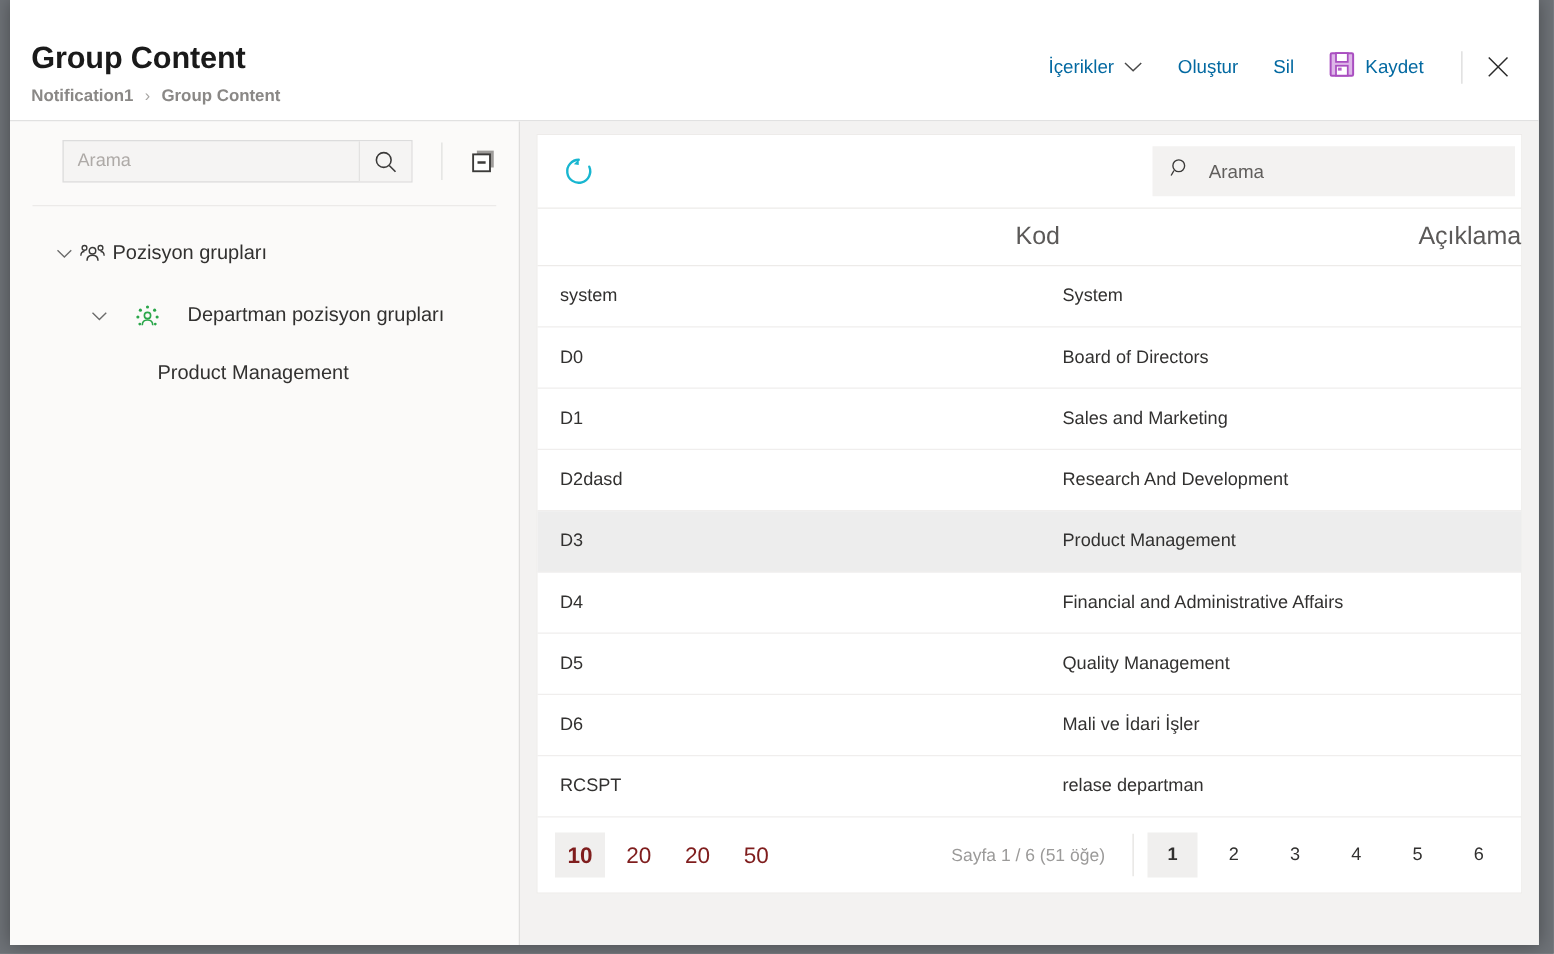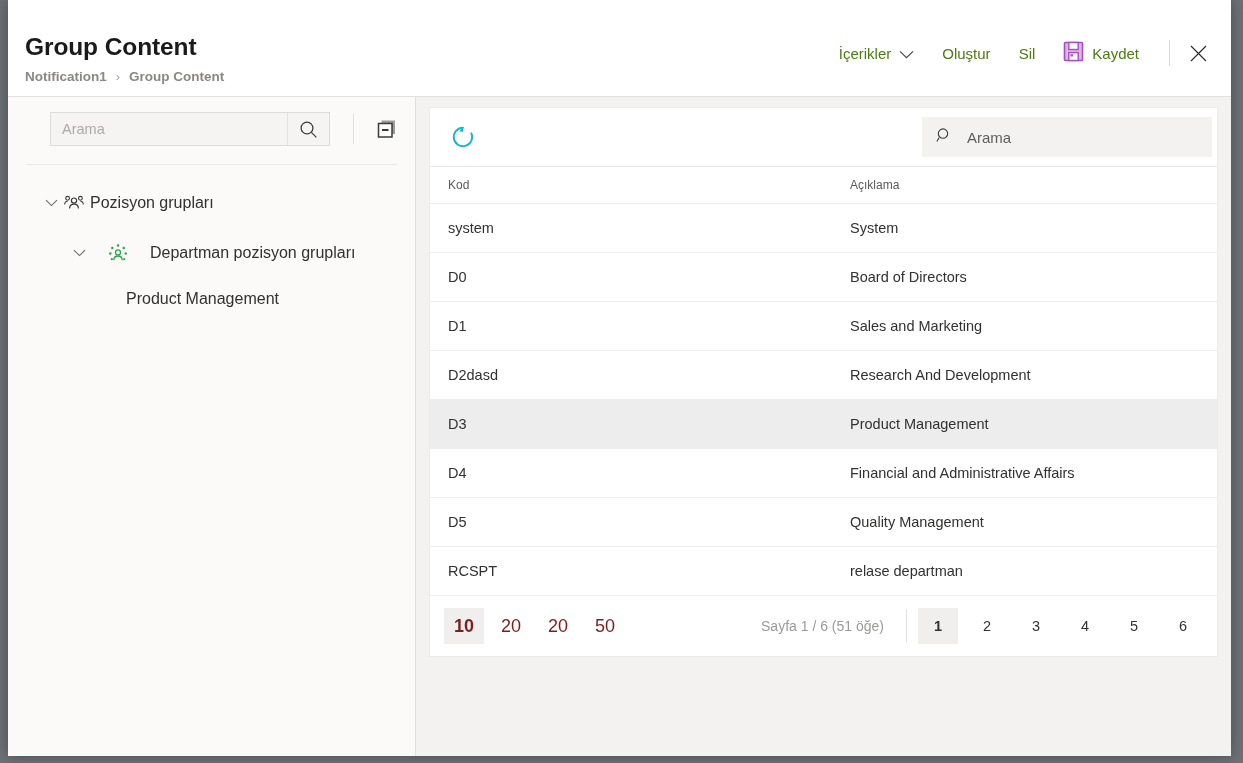--- a/index.html
+++ b/index.html
@@ -83,21 +83,21 @@
     font-size: 15px;
     color: #2b2b2b;
   }
   .hdr-btn {
     display: flex;
     align-items: center;
     gap: 8px;
     padding: 4px 14px;
     cursor: pointer;
     white-space: nowrap;
-    color: #4d7c0f;
+    color: #0369a1;
   }
   .hdr-btn .chev {
     display: inline-block;
     color: #4a4a4a;
   }
   .hdr-sep {
     width: 1px;
     height: 26px;
     background: #d9d9d9;
     margin: 0 10px 0 16px;
@@ -261,22 +261,22 @@
     font-family: "Liberation Sans", sans-serif;
   }
   .grid-search input::placeholder { color: #605e5c; }
 
   table.grid {
     width: 100%;
     border-collapse: collapse;
     table-layout: fixed;
   }
   table.grid th {
-    text-align: left;
-    font-size: 12px;
+    text-align: right;
+    font-size: 20px;
     font-weight: normal;
     color: #5b5958;
     padding: 11px 0 11px 0;
     border-top: 1px solid #edebe9;
     border-bottom: 1px solid #edebe9;
   }
   table.grid td {
     font-size: 14.5px;
     color: #323130;
     padding: 16px 0 16px 0;
@@ -529,20 +529,24 @@
             </tr>
             <tr>
               <td class="col-kod">D4</td>
               <td class="col-acik">Financial and Administrative Affairs</td>
             </tr>
             <tr>
               <td class="col-kod">D5</td>
               <td class="col-acik">Quality Management</td>
             </tr>
             <tr>
+              <td class="col-kod">D6</td>
+              <td class="col-acik">Mali ve İdari İşler</td>
+            </tr>
+            <tr>
               <td class="col-kod">RCSPT</td>
               <td class="col-acik">relase departman</td>
             </tr>
           </tbody>
         </table>
 
         <div class="pager">
           <div class="page-sizes">
             <div class="psize active">10</div>
             <div class="psize">20</div>

